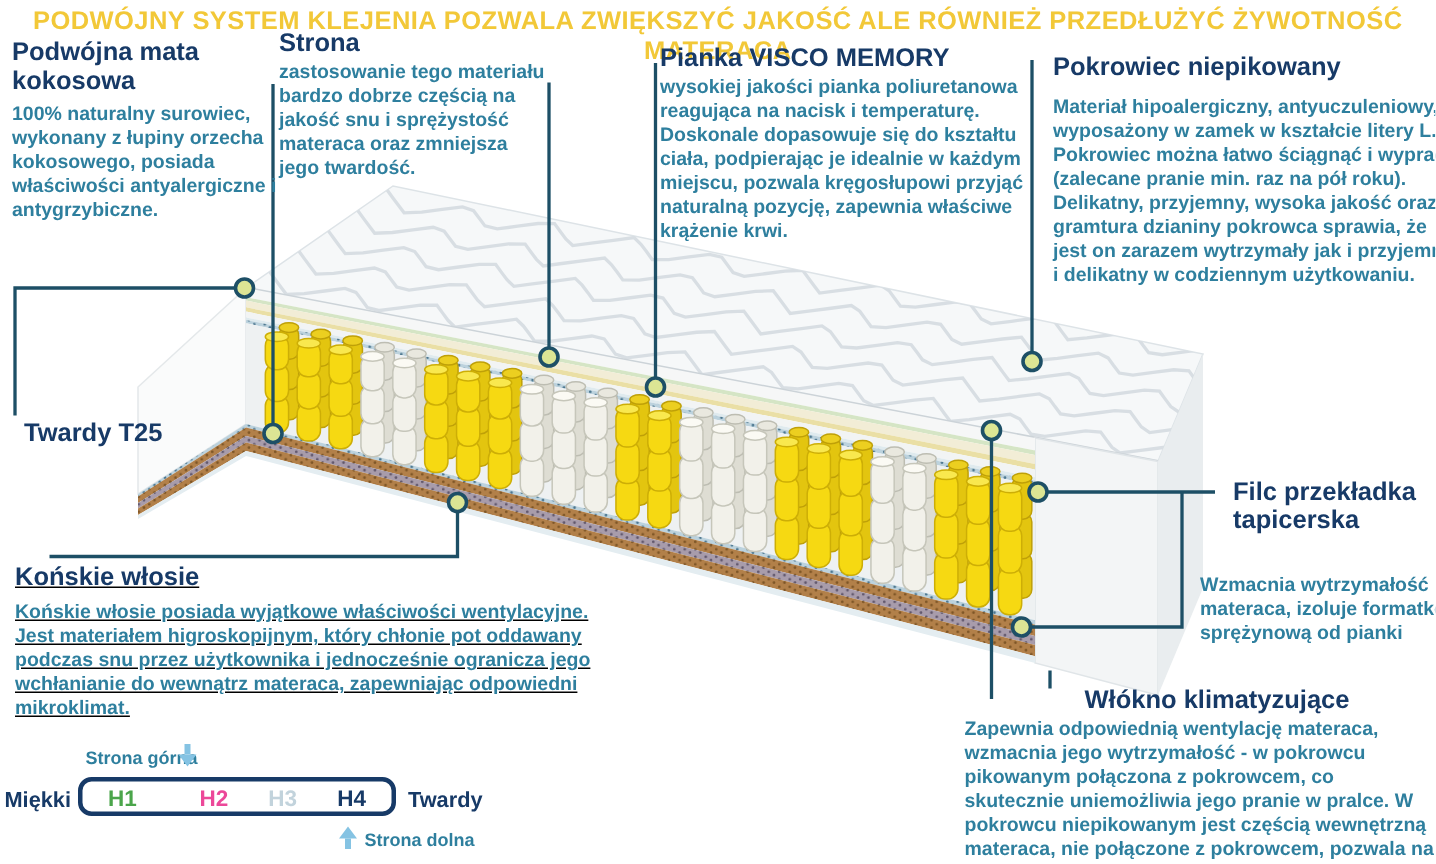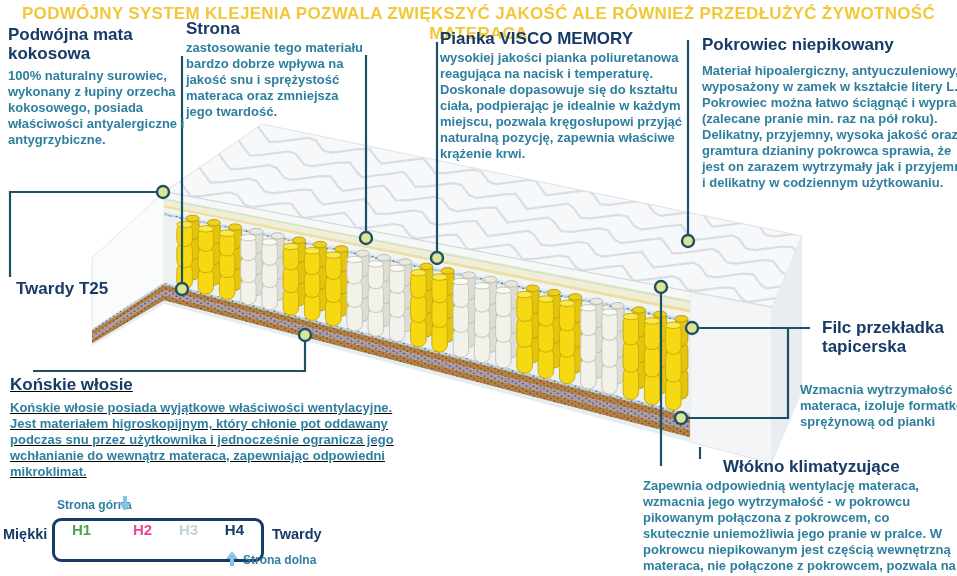--- a/index.html
+++ b/index.html
@@ -7,23 +7,23 @@
          font-family:"Liberation Sans",sans-serif;}
   .stage svg{position:absolute;left:0;top:0;z-index:1;}
   .title{position:absolute;top:4px;left:0;width:100%;text-align:center;z-index:2;
          font-size:17px;font-weight:bold;letter-spacing:.3px;color:#f2c838;}
   .blk{position:absolute;z-index:2;}
   .h{font-size:17px;font-weight:bold;color:#173a67;line-height:1.13;}
   .b{font-size:13px;font-weight:bold;color:#2e7f9e;line-height:1.23;margin-top:5px;}
   .h-sm{font-size:15px;}
   .lbl{position:absolute;z-index:2;font-weight:bold;}
   .navy{color:#173a67;}
-  .scalebox{position:absolute;left:52px;top:518px;width:212px;height:44px;z-index:2;
+  .scalebox{position:absolute;left:52px;top:518px;width:212px;height:26px;z-index:2;
             border:3.5px solid #173a67;border-radius:9px;box-sizing:border-box;background:#fff;
-            display:flex;align-items:flex-start;justify-content:space-between;padding:0 17px;}
+            display:flex;align-items:flex-end;justify-content:space-between;padding:0 17px;}
   .scalebox span{font-size:15px;font-weight:bold;}
   .arrow{position:absolute;z-index:2;width:12px;}
   .arrow .stem{width:4px;height:7px;background:#85c3e3;margin:0 auto;}
   .arrow .tri-d{width:0;height:0;border-left:6px solid transparent;border-right:6px solid transparent;
                 border-top:8px solid #85c3e3;}
   .arrow .tri-u{width:0;height:0;border-left:6px solid transparent;border-right:6px solid transparent;
                 border-bottom:8px solid #85c3e3;}
   .smalltxt{font-size:12px;font-weight:bold;color:#2e7f9e;}
 </style>
 </head>
@@ -300,21 +300,21 @@
 
   <div class="title">PODWÓJNY SYSTEM KLEJENIA POZWALA ZWIĘKSZYĆ JAKOŚĆ ALE RÓWNIEŻ PRZEDŁUŻYĆ ŻYWOTNOŚĆ MATERACA</div>
 
   <div class="blk" style="left:8px;top:25px;width:182px;">
     <div class="h">Podwójna mata kokosowa</div>
     <div class="b">100% naturalny surowiec, wykonany z łupiny orzecha kokosowego, posiada właściwości antyalergiczne i antygrzybiczne.</div>
   </div>
 
   <div class="blk" style="left:186px;top:19px;width:178px;">
     <div class="h">Strona</div>
-    <div class="b" style="margin-top:2px;">zastosowanie tego materiału bardzo dobrze wpływa na jakość snu i sprężystość materaca oraz zmniejsza jego twardość.</div>
+    <div class="b" style="margin-top:2px;">zastosowanie tego materiału bardzo dobrze częścią na jakość snu i sprężystość materaca oraz zmniejsza jego twardość.</div>
   </div>
 
   <div class="blk" style="left:440px;top:29px;width:258px;">
     <div class="h">Pianka VISCO MEMORY</div>
     <div class="b" style="margin-top:2px;">wysokiej jakości pianka poliuretanowa reagująca na nacisk i temperaturę. Doskonale dopasowuje się do kształtu ciała, podpierając je idealnie w każdym miejscu, pozwala kręgosłupowi przyjąć naturalną pozycję, zapewnia właściwe krążenie krwi.</div>
   </div>
 
   <div class="blk" style="left:702px;top:35px;width:268px;">
     <div class="h">Pokrowiec niepikowany</div>
     <div class="b" style="margin-top:9px;">Materiał hipoalergiczny, antyuczuleniowy, wyposażony w zamek w kształcie litery L. Pokrowiec można łatwo ściągnąć i wyprać (zalecane pranie min. raz na pół roku). Delikatny, przyjemny, wysoka jakość oraz gramtura dzianiny pokrowca sprawia, że jest on zarazem wytrzymały jak i przyjemny i delikatny w codziennym użytkowaniu.</div>

